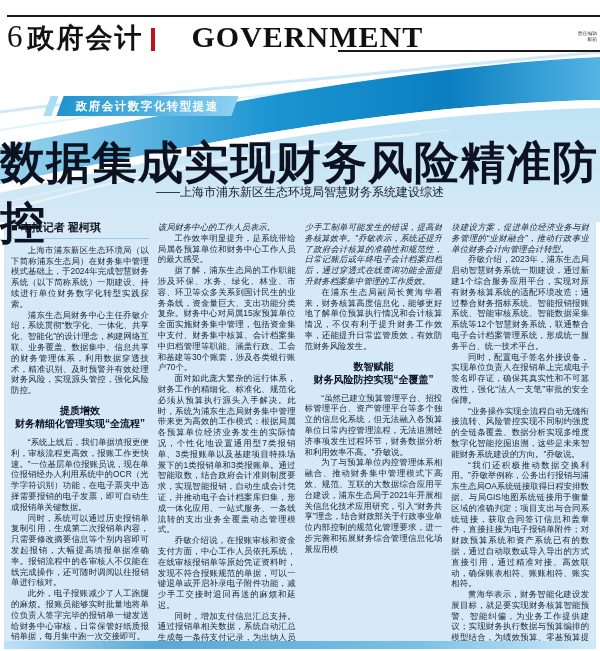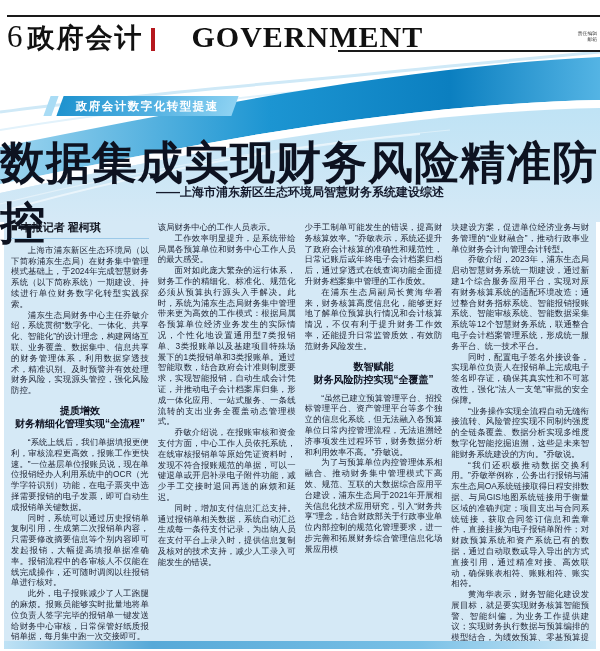--- a/index.html
+++ b/index.html
@@ -18,26 +18,26 @@
   .right-rule { position:absolute; top:50px; left:338px; right:0; height:2px; background:#1a1a1a; }
   
   .banner { position:absolute; top:52px; left:0; width:600px; height:170px; }
   .article-bg { position:absolute; left:4px; right:4px; top:210px; bottom:10px; background:#d5e9f6; }
   
   .kicker { position:absolute; top:96px; left:60px; height:20px; padding:0 16px; display:flex; align-items:center; background:linear-gradient(90deg,#1f93cf,#54b2e2 55%,#8ed2f2); transform:skewX(-20deg); }
   .kicker::before { content:""; position:absolute; left:-13px; top:0; bottom:0; width:8px; background:#a9dcf5; }
   .kicker-text { transform:skewX(20deg); color:#ffffff; font-weight:700; font-size:11.5px; letter-spacing:1.5px; white-space:nowrap; }
   
   .headline { position:absolute; top:133px; left:0; right:0; text-align:left; font-size:45px; font-weight:900; color:#0d1220; letter-spacing:1px; }
-  .subheadline { position:absolute; top:184px; left:0; right:0; text-align:center; font-size:12px; font-weight:700; color:#141a2c; }
+  .subheadline { position:absolute; top:184px; left:0; right:0; text-align:center; font-size:12px; font-weight:400; color:#141a2c; }
   
   .columns { position:absolute; top:222px; left:11px; right:11px; bottom:10px; display:flex; gap:9px; overflow:hidden; }
   .col { flex:1 1 0; min-width:0; color:#1c2233; font-size:8.4px; line-height:10.8px; text-align:justify; overflow:hidden; }
   .col p { margin:0; text-indent:2em; }
-  .col p.cont { text-indent:0; }
+  .col p.cont { text-indent:0;font-style:italic; }
   .byline { font-weight:700; font-size:11px; text-indent:0 !important; padding-bottom:5px; margin-bottom:6px !important; border-bottom:1px solid #9cc9e8; color:#10141f; }
   .subhead { text-align:center; font-weight:700; font-size:10px; line-height:13px; margin:8px 0 7px; color:#0e1322; }
   
   .bottom-bar { position:absolute; left:4px; right:4px; bottom:2px; height:8px; background:linear-gradient(90deg,#bfe2f5,#57a9d8 25%,#79c0e6 70%,#cfe9f7); }
 </style>
 </head>
 <body>
 
 <div class="page">
 
@@ -98,20 +98,21 @@
       </div>
       <p>“系统上线后，我们单据填报更便利，审核流程更高效，报账工作更快速。”一位基层单位报账员说，现在单位报销经办人利用系统中的OCR（光学字符识别）功能，在电子票夹中选择需要报销的电子发票，即可自动生成报销单关键数据。</p>
       <p>同时，系统可以通过历史报销单复制引用，生成第二次报销单内容，只需要修改摘要信息等个别内容即可发起报销，大幅提高填报单据准确率。报销流程中的各审核人不仅能在线完成操作，还可随时调阅以往报销单进行核对。</p>
       <p>此外，电子报账减少了人工跑腿的麻烦。报账员能够实时批量地将单位负责人签字完毕的报销单一键发送给财务中心审核，日常保管好纸质报销单据，每月集中跑一次交接即可。</p>
 
     </div>
 
     <div class="col">
       <p class="cont">该局财务中心的工作人员表示。</p>
       <p>工作效率明显提升，是系统带给局属各预算单位和财务中心工作人员的最大感受。</p>
+      <p>据了解，浦东生态局的工作职能涉及环保、水务、绿化、林业、市容、环卫等众多关系到国计民生的业务条线，资金量巨大、支出功能分类复杂。财务中心对局属15家预算单位全面实施财务集中管理，包括资金集中支付、财务集中核算、会计档案集中归档管理等职能、涵盖行政、工会和基建等30个账套，涉及各类银行账户70个。</p>
       <p>面对如此庞大繁杂的运行体系，财务工作的精细化、标准化、规范化必须从预算执行源头入手解决。此时，系统为浦东生态局财务集中管理带来更为高效的工作模式：根据局属各预算单位经济业务发生的实际情况，个性化地设置通用型7类报销单、3类报账单以及基建项目特殊场景下的1类报销单和3类报账单。通过智能取数，结合政府会计准则制度要求，实现智能报销，自动生成会计凭证，并推动电子会计档案库归集，形成一体化应用、一站式服务、一条线流转的支出业务全覆盖动态管理模式。</p>
       <p>乔敏介绍说，在报账审核和资金支付方面，中心工作人员依托系统，在线审核报销单等原始凭证资料时，发现不符合报账规范的单据，可以一键退单或开启补录电子附件功能，减少手工交接时退回再送的麻烦和延迟。</p>
       <p>同时，增加支付信息汇总支持。通过报销单相关数据，系统自动汇总生成每一条待支付记录，为出纳人员在支付平台上录入时，提供信息复制及核对的技术支持，减少人工录入可能发生的错误。</p>
 
     </div>
 
     <div class="col">
       <p class="cont">少手工制单可能发生的错误，提高财务核算效率。”乔敏表示，系统还提升了政府会计核算的准确性和规范性，日常记账后或年终电子会计档案归档后，通过穿透式在线查询功能全面提升财务档案集中管理的工作质效。</p>
       <p>在浦东生态局副局长黄海华看来，财务核算高度信息化，能够更好地了解单位预算执行情况和会计核算情况，不仅有利于提升财务工作效率，还能提升日常监管质效，有效防范财务风险发生。</p>
       <div class="subhead">

